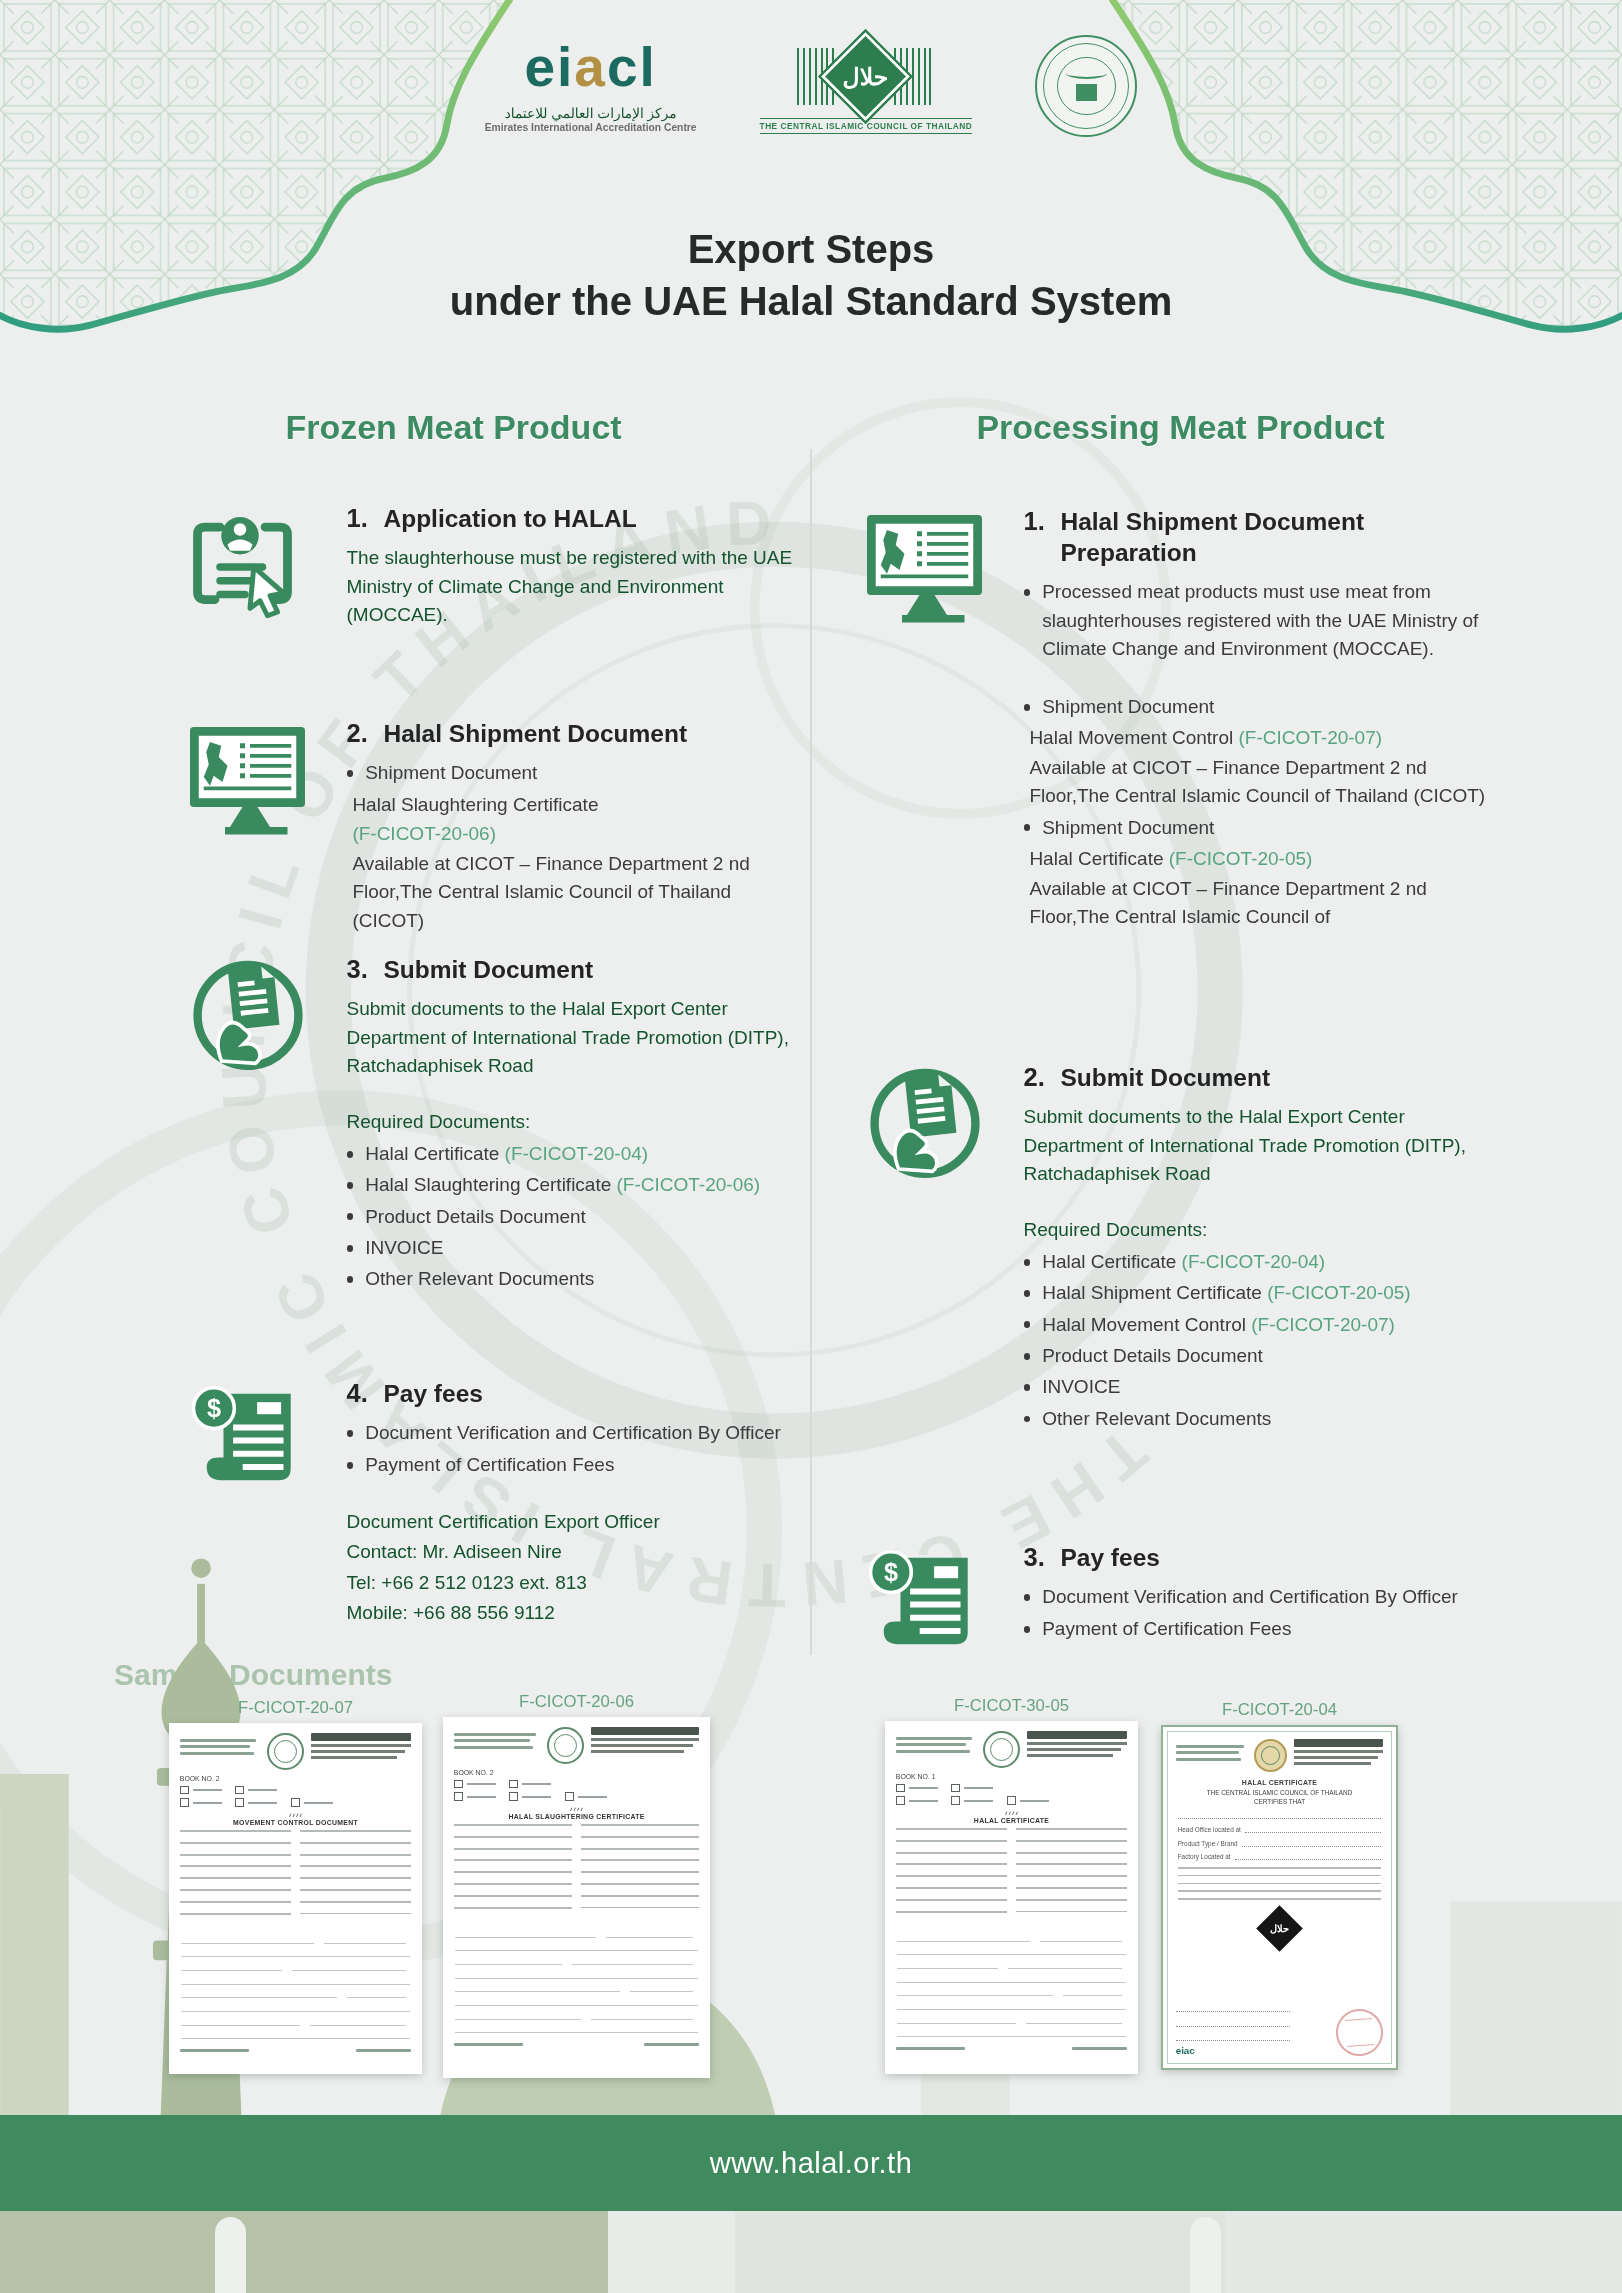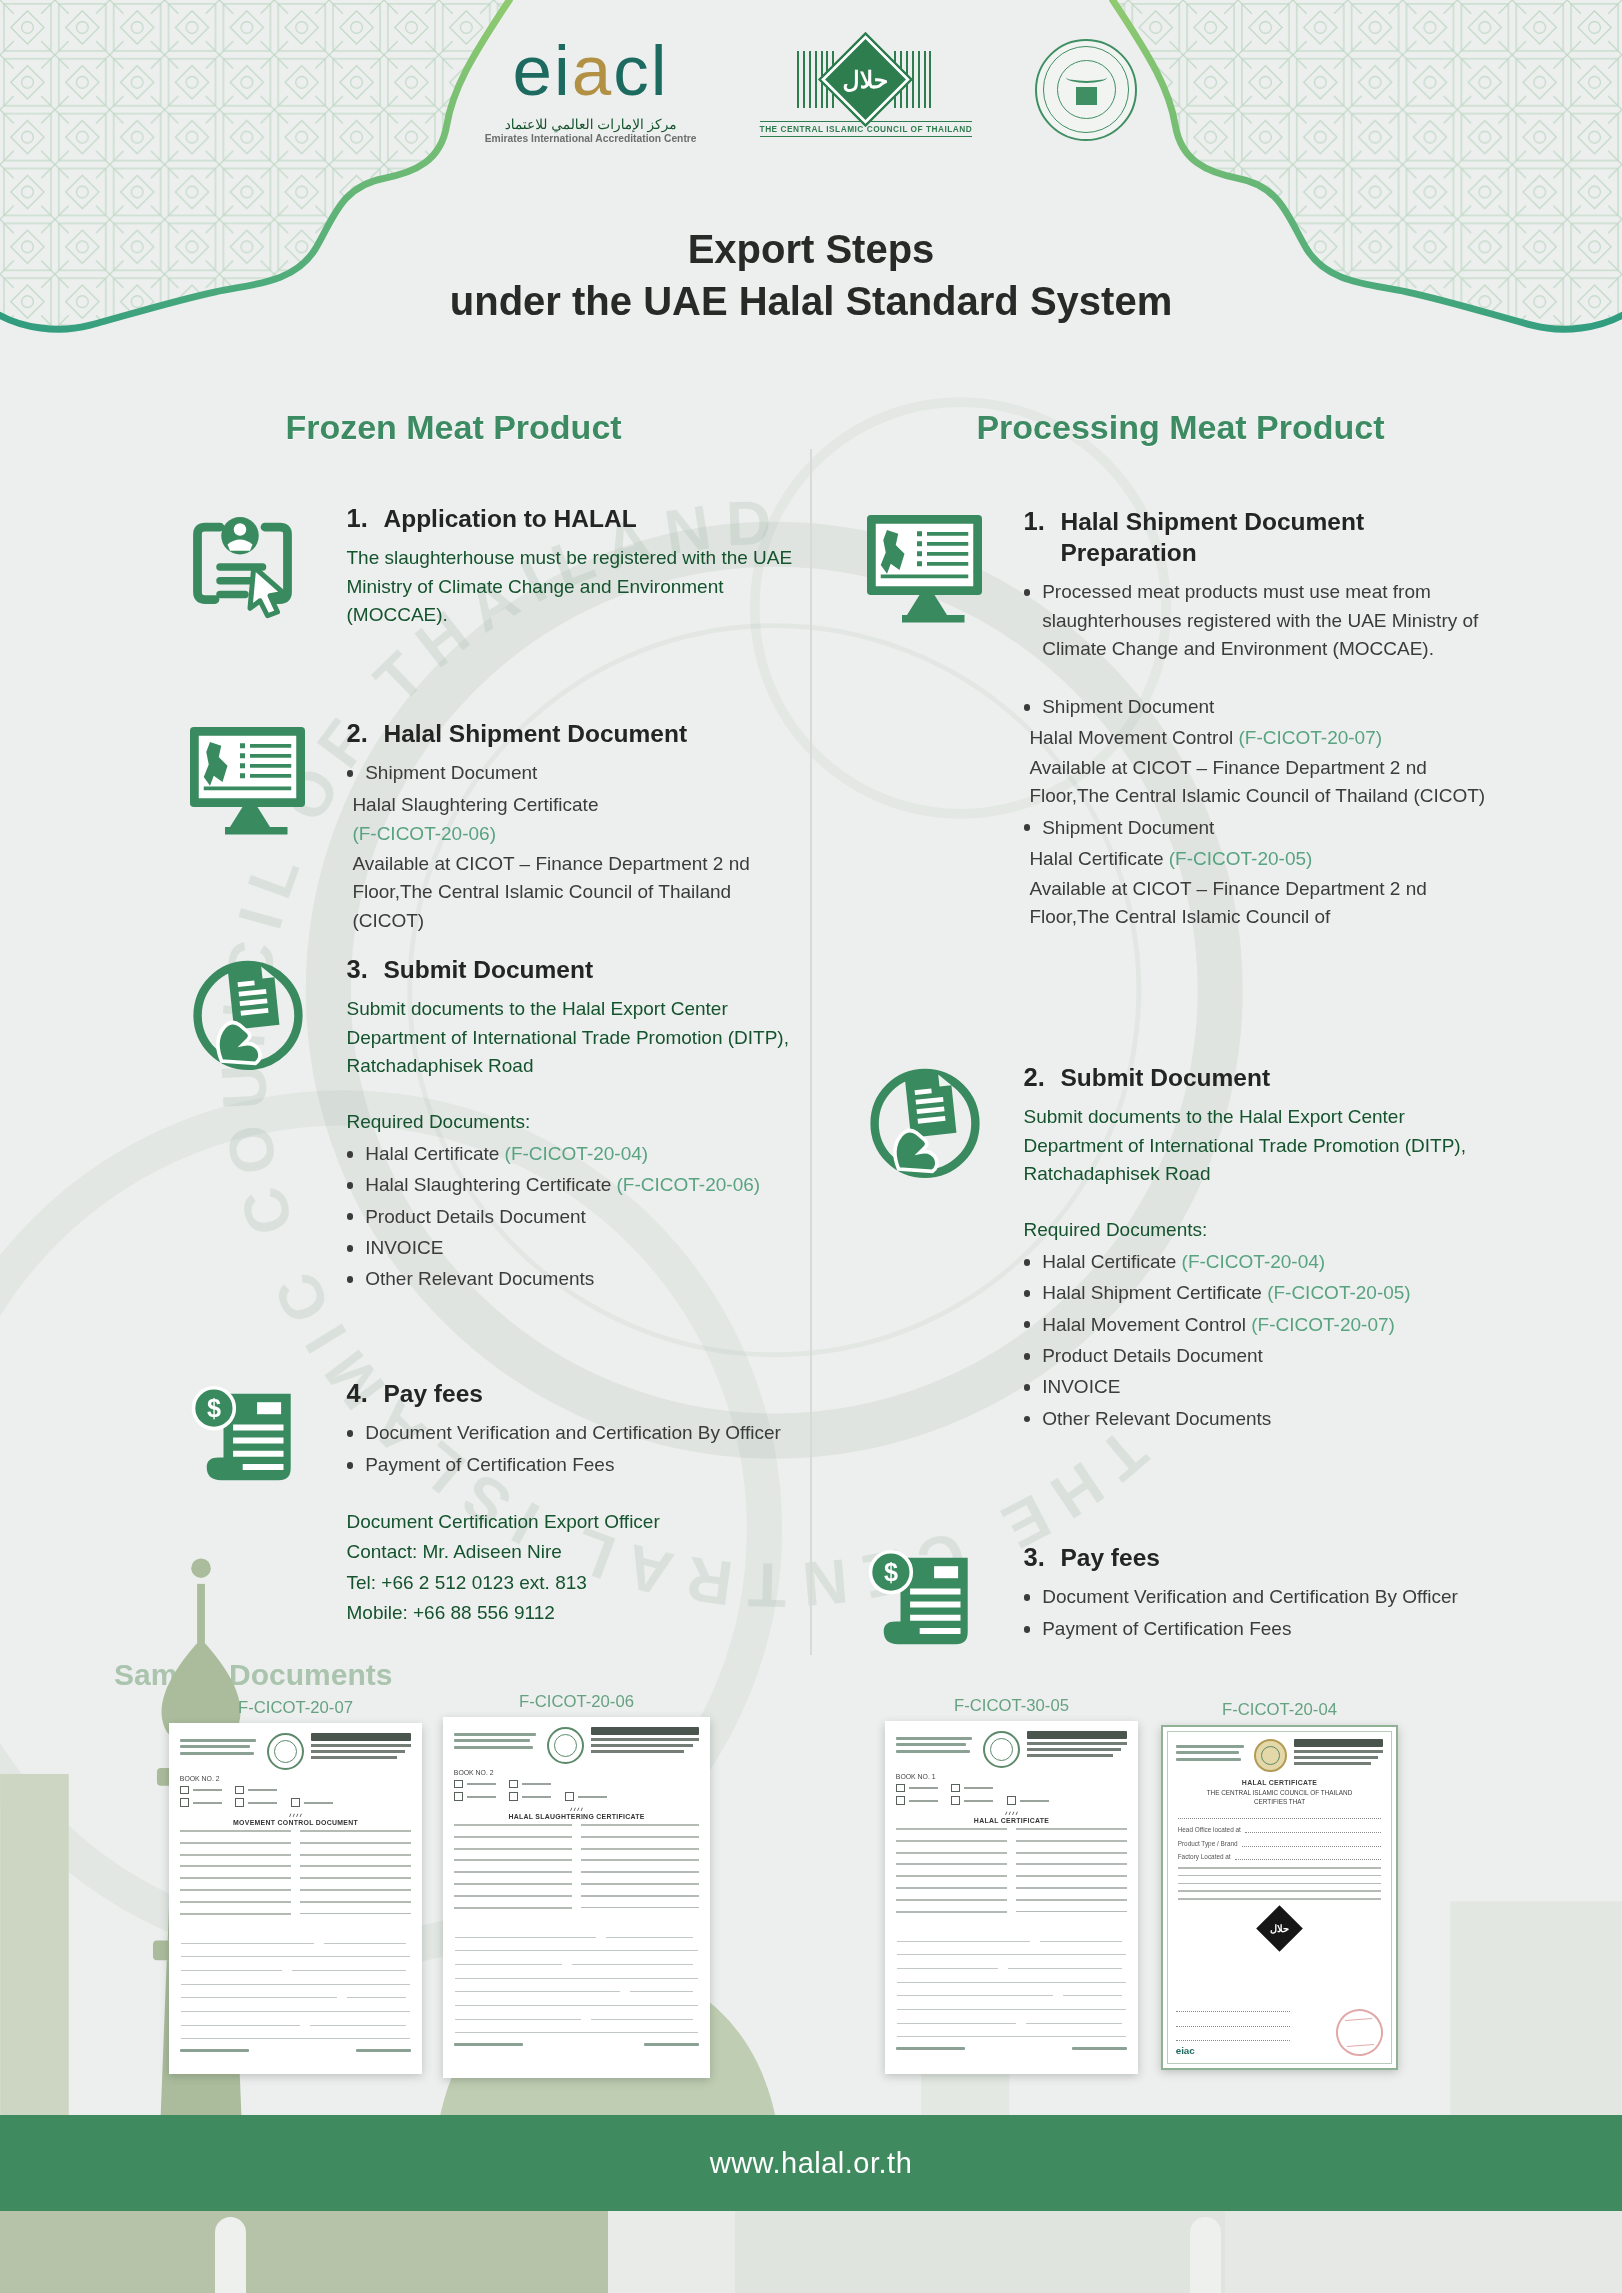--- a/index.html
+++ b/index.html
@@ -10,21 +10,21 @@
   .corner{position:absolute;top:0;width:529px;height:382px;z-index:1;}
   .corner.left{left:0;}
   .corner.right{right:0;transform:scaleX(-1);}
 
   
   .wm{position:absolute;left:0;top:0;z-index:0;}
 
   
   .logos{position:absolute;top:35px;left:0;width:100%;display:flex;justify-content:center;align-items:center;gap:63px;z-index:4;}
   .eiac{ text-align:center;}
-  .eiac-word{font-size:71px;font-weight:normal;letter-spacing:2px;line-height:1;color:#1d6b60;}
+  .eiac-word{font-size:55px;font-weight:bold;letter-spacing:2px;line-height:1;color:#1d6b60;}
   .eiac-word .gold{color:#b29044;}
   .eiac-ar{font-size:13.7px;color:#14532d;margin-top:10px;}
   .eiac-cap{font-size:10.3px;color:#6d6d6d;font-weight:bold;margin-top:1px;}
   .halal-logo{text-align:center;}
   .halal-band{display:flex;align-items:center;justify-content:center;height:76px;}
   .hatch{width:41px;height:57px;background:repeating-linear-gradient(90deg,#2e7d4f 0 2px,transparent 2px 5.9px);}
   .diamond{width:63px;height:63px;background:#2e7d4f;transform:rotate(45deg);border:2px solid #2e7d4f;box-shadow:inset 0 0 0 2.9px #fff;display:flex;align-items:center;justify-content:center;margin:0 -5.9px;z-index:1;}
   .diamond span{transform:rotate(-45deg);color:#fff;font-size:23.5px;font-weight:bold;}
   .halal-cap{font-size:8.3px;letter-spacing:0.5px;color:#2e7d4f;font-weight:bold;border-top:1.5px solid #2e7d4f;border-bottom:1.5px solid #2e7d4f;padding:2px 0;margin-top:3.9px;}
   .seal-logo{width:98px;height:98px;border:2.9px solid #3f8f63;border-radius:50%;position:relative;background:#f2f4f1;}

